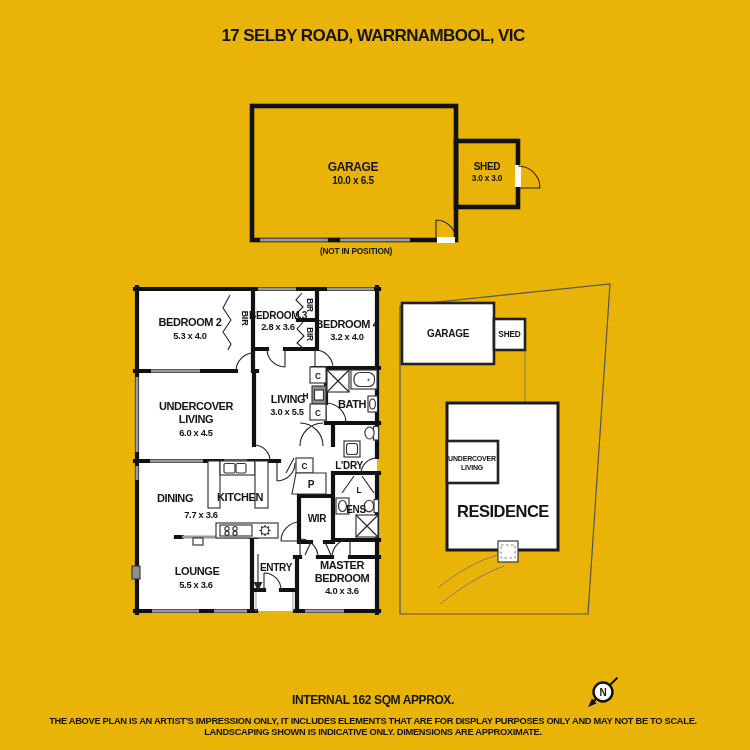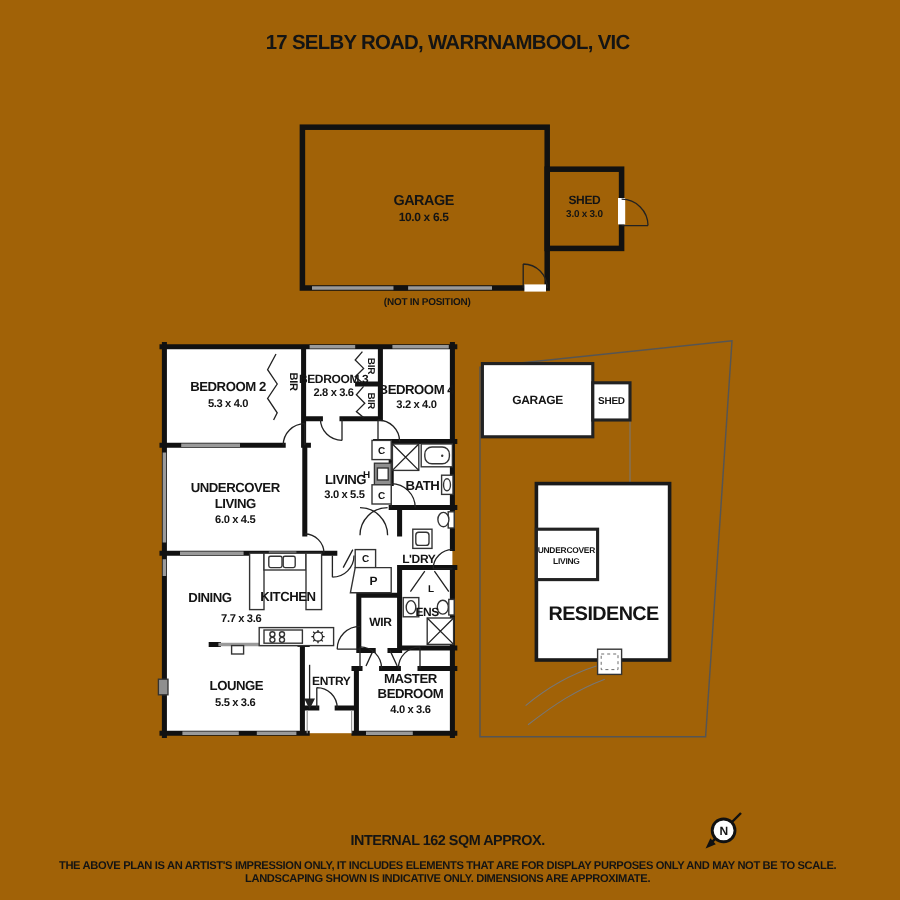--- a/index.html
+++ b/index.html
@@ -1,16 +1,16 @@
 <!DOCTYPE html>
 <html><head>
 <meta charset="utf-8">
 <style>
   html,body{margin:0;padding:0;background:#fff;}
-  .page{position:relative;width:750px;height:750px;background:#a16207;overflow:hidden;
+  .page{position:relative;width:750px;height:750px;background:#eab308;overflow:hidden;
         font-family:"Liberation Sans","DejaVu Sans",sans-serif;}
   svg{display:block}
   text{fill:#141414;font-family:"Liberation Sans","DejaVu Sans",sans-serif;font-weight:bold;}
   .tt{font-size:17px;letter-spacing:-0.6px;}
   .t12{font-size:12px;letter-spacing:-0.4px;}
   .t11{font-size:11px;letter-spacing:-0.4px;}
   .t10{font-size:10px;letter-spacing:-0.3px;}
   .t9{font-size:9.3px;letter-spacing:-0.3px;}
   .t8{font-size:8.3px;letter-spacing:-0.2px;}
   .t7{font-size:7px;letter-spacing:-0.2px;}

